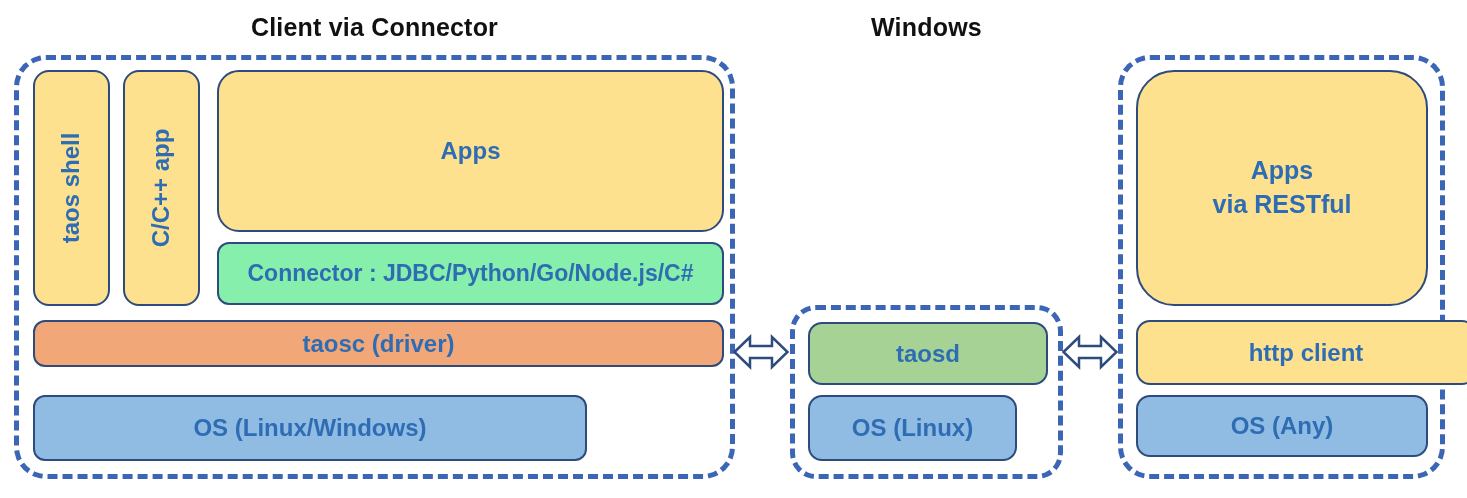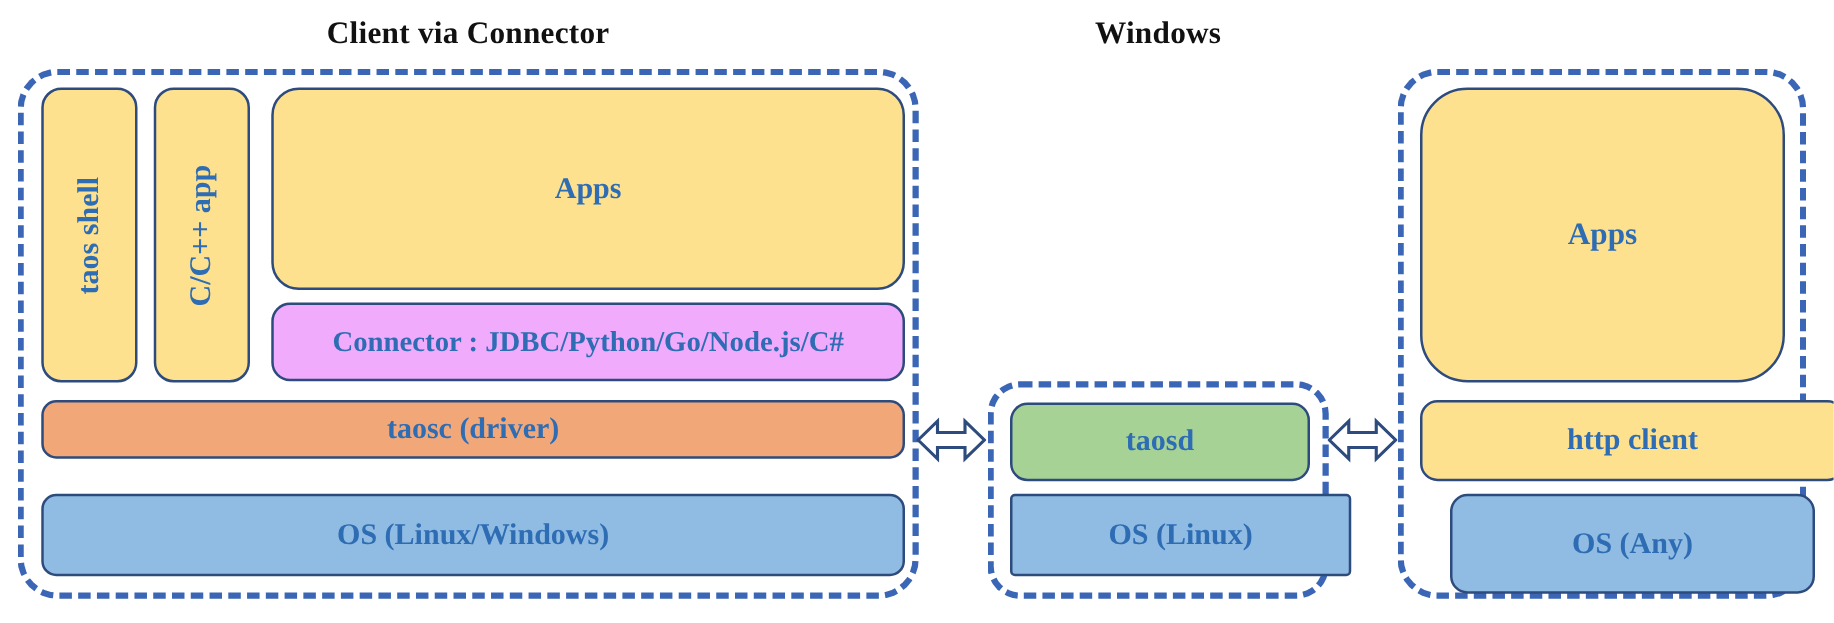--- a/index.html
+++ b/index.html
@@ -1,21 +1,21 @@
 <!DOCTYPE html>
 <html><head>
 <meta charset="utf-8">
 <style>
   html, body { margin: 0; padding: 0; background: #ffffff; }
   .canvas {
     position: relative;
     width: 1467px;
     height: 498px;
     background: #ffffff;
-    font-family: Liberation Serif, serif;
+    font-family: Liberation Sans, sans-serif;
     font-weight: bold;
     overflow: hidden;
   }
   .sec-title {
     position: absolute;
     top: 12px;
     font-size: 25px;
     line-height: 30px;
     color: #111111;
     text-align: center;
@@ -35,21 +35,21 @@
     border-radius: 12px;
     display: flex;
     align-items: center;
     justify-content: center;
     color: #2E6DB4;
     font-size: 24px;
     font-weight: bold;
     text-align: center;
   }
   .yellow { background: #FDE18E; }
-  .gray   { background: #f0abfc; border-radius: 15px; }
+  .gray   { background: #86efac; }
   .orange { background: #F2A778; }
   .blue   { background: #90BCE3; }
   .green  { background: #A7D295; }
   .col    { border-radius: 16px; }
   .round-lg { border-radius: 22px; }
   .round-xl { border-radius: 38px; }
   .vlabel {
     transform: rotate(-90deg);
     white-space: nowrap;
     font-size: 24px;
@@ -83,47 +83,48 @@
   </div>
 
   <div class="box gray" style="left:217px; top:242px; width:507px; height:63px;">
     <span class="connector-label">Connector : JDBC/Python/Go/Node.js/C#</span>
   </div>
 
   <div class="box orange" style="left:33px; top:320px; width:691px; height:47px;">
     <span>taosc (driver)</span>
   </div>
 
-  <div class="box blue" style="left:33px; top:395px; width:691px; height:66px;">
+  <div class="box blue" style="left:33px; top:395px; width:554px; height:66px;">
     <span>OS (Linux/Windows)</span>
   </div>
 
   <svg class="arrow" style="left:733px; top:332px;" width="56" height="40" viewBox="0 0 56 40" aria-hidden="true">
     <polygon points="1.5,20 17,5 17,14 39,14 39,5 54.5,20 39,35 39,26 17,26 17,35" fill="#ffffff" stroke="#2E4B7E" stroke-width="2.5" stroke-linejoin="miter"></polygon>
   </svg>
 
   <div class="box green" style="left:808px; top:322px; width:240px; height:63px; border-radius:14px;">
     <span>taosd</span>
   </div>
 
-  <div class="box blue" style="left:808px; top:395px; width:273px; height:66px; border-radius:4px;">
+  <div class="box blue" style="left:808px; top:395px; width:209px; height:66px; border-radius:14px;">
     <span>OS (Linux)</span>
   </div>
 
   <svg class="arrow" style="left:1062px; top:332px;" width="56" height="40" viewBox="0 0 56 40" aria-hidden="true">
     <polygon points="1.5,20 17,5 17,14 39,14 39,5 54.5,20 39,35 39,26 17,26 17,35" fill="#ffffff" stroke="#2E4B7E" stroke-width="2.5" stroke-linejoin="miter"></polygon>
   </svg>
 
   <div class="box yellow round-xl" style="left:1136px; top:70px; width:292px; height:236px;">
     <div class="two-line">
       <div>Apps</div>
+      <div>via RESTful</div>
     </div>
   </div>
 
   <div class="box yellow" style="left:1136px; top:320px; width:340px; height:65px; border-radius:14px;">
     <span>http client</span>
   </div>
 
-  <div class="box blue" style="left:1136px; top:395px; width:292px; height:80px; border-radius:14px;margin-left:24px;">
+  <div class="box blue" style="left:1136px; top:395px; width:292px; height:62px; border-radius:14px;">
     <span>OS (Any)</span>
   </div>
 
 </div>
 
 </body></html>

